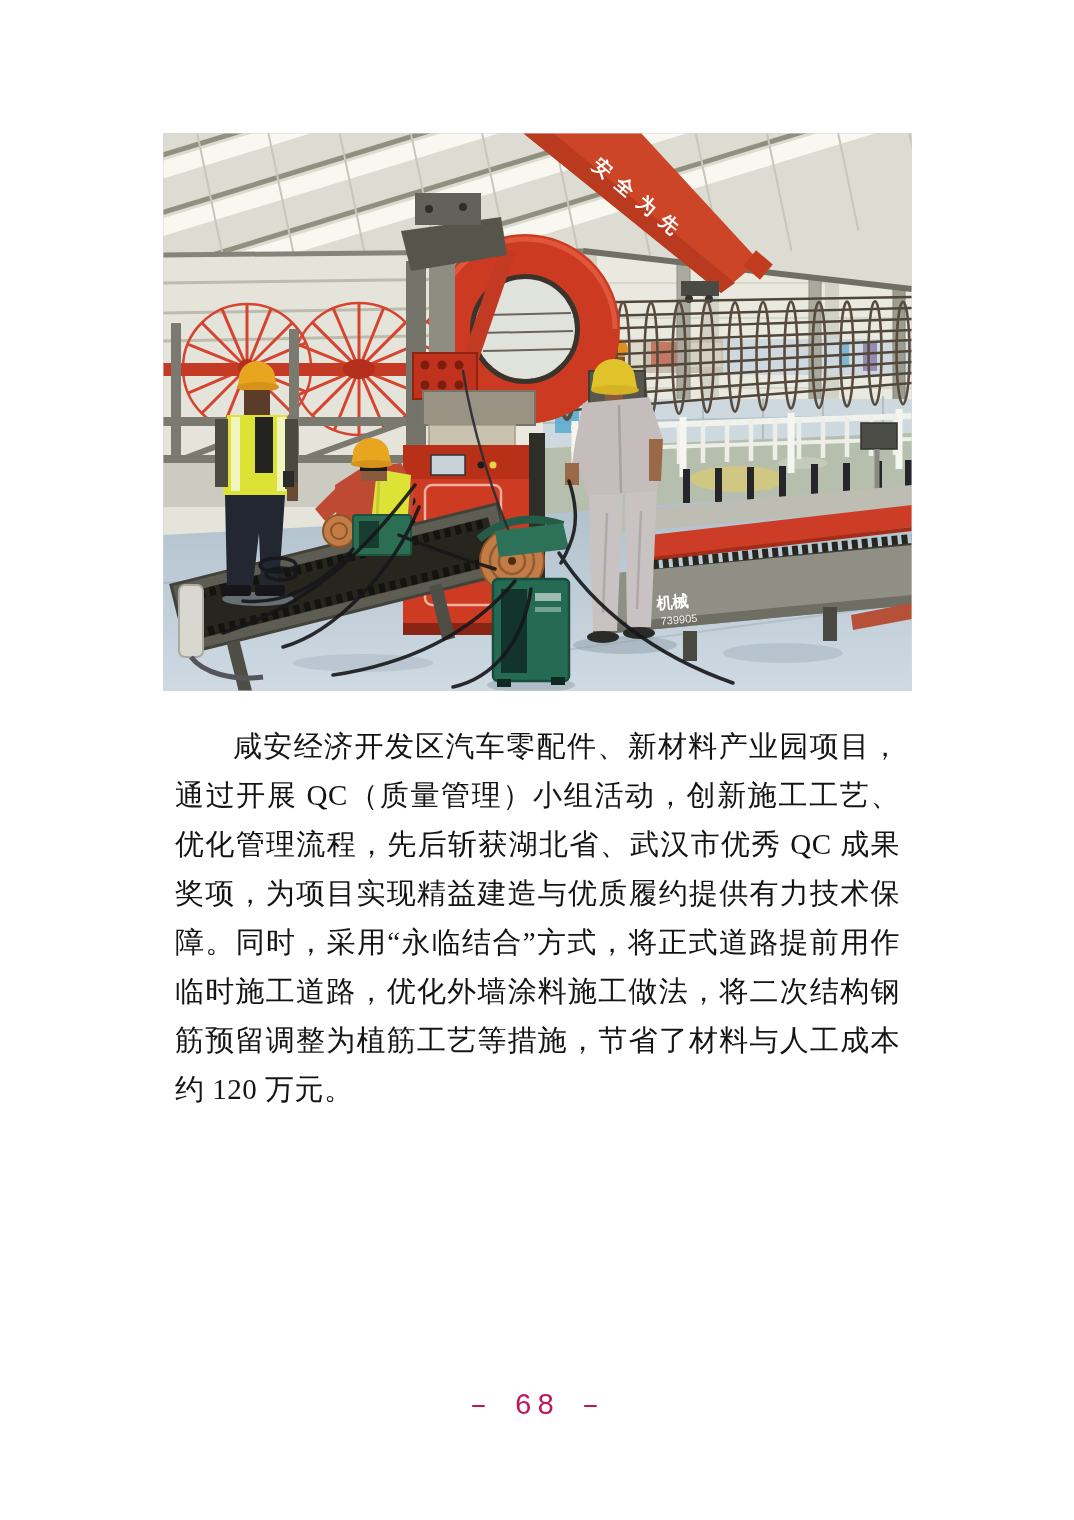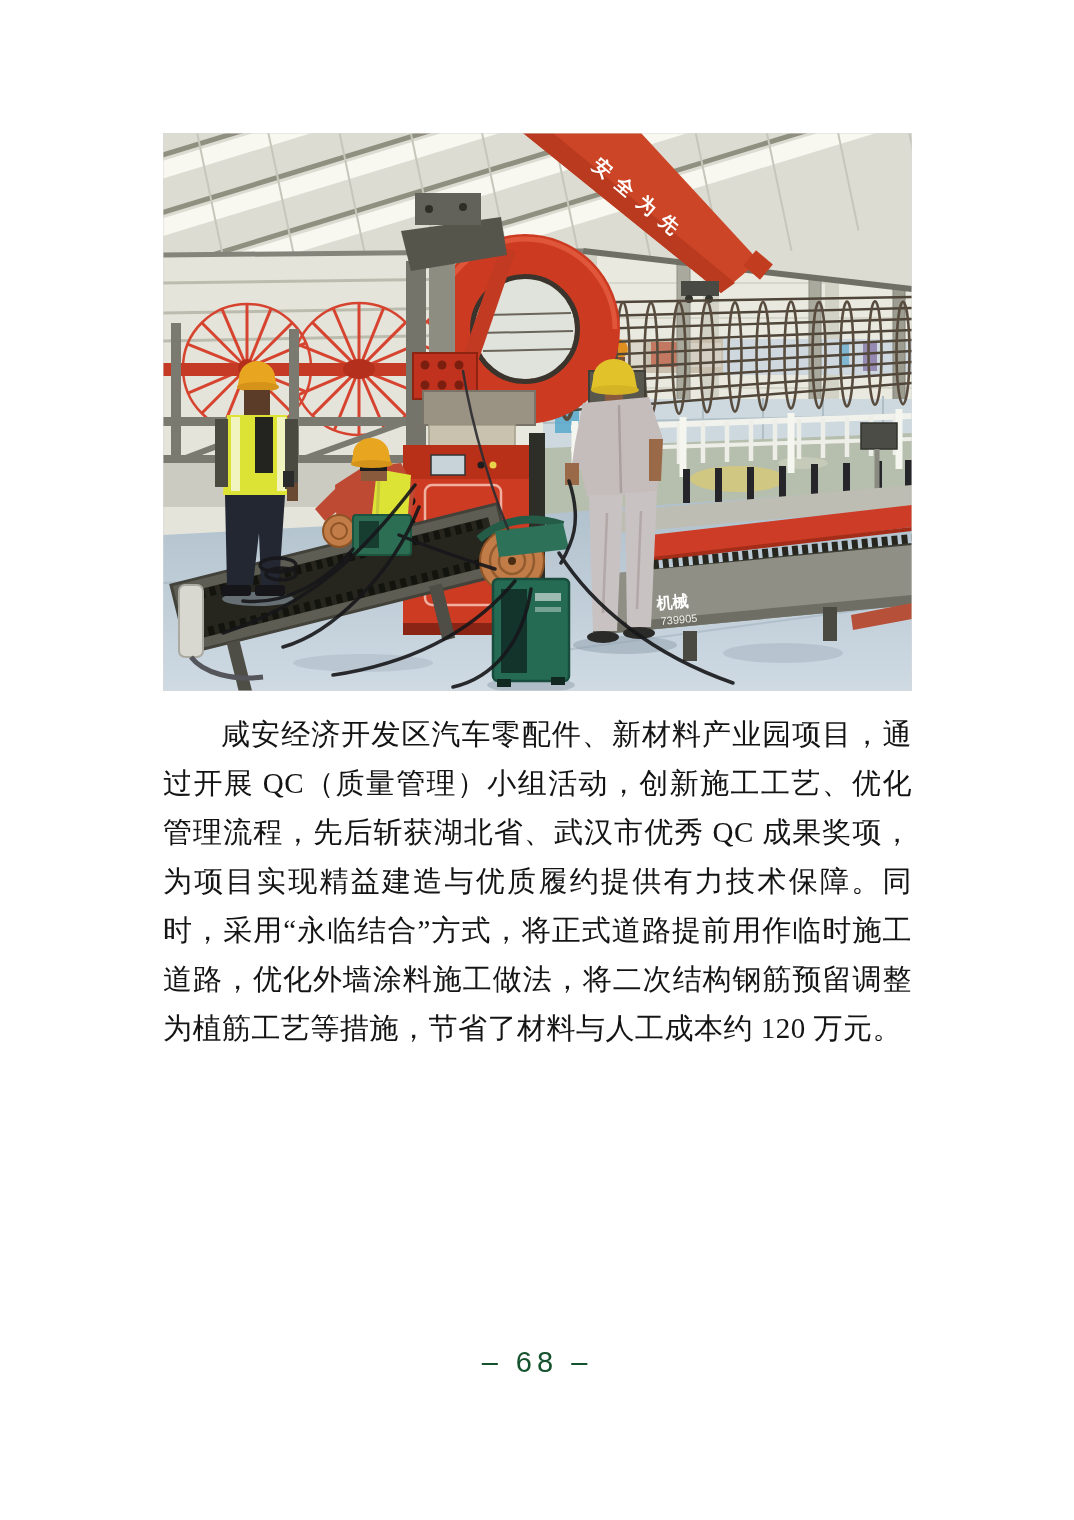--- a/index.html
+++ b/index.html
@@ -9,28 +9,28 @@
     font-family:"Liberation Serif","DejaVu Serif",serif;
   }
   .photo{
     position:absolute;left:163px;top:133px;width:749px;height:558px;margin:0;
   }
   .photo svg{display:block;width:100%;height:100%;}
   .body-text{
     position:absolute;left:159px;top:706px;width:757px;
   }
   .body-text p{
-    margin:4px;font-size:29px;line-height:49px;color:#141414;
+    margin:16px;font-size:29px;line-height:49px;color:#141414;
     text-align:justify;text-indent:2em;letter-spacing:0.5px;
     font-family:"Liberation Serif","DejaVu Serif",serif;
   }
   .footer{
-    position:absolute;top:1346px;left:0;width:100%;text-align:center;
-    font-size:29px;color:#14532d;letter-spacing:5px;
-    font-family:Liberation Sans, sans-serif;
+    position:absolute;top:1390px;left:0;width:100%;text-align:center;
+    font-size:29px;color:#be185d;letter-spacing:5px;
+    font-family:Liberation Mono, monospace;
   }
   .svg-cn{font-family:"Liberation Sans","DejaVu Sans",sans-serif;}
 </style>
 </head>
 <body>
 
 <div class="page">
 
   <figure class="photo">
     <svg viewBox="0 0 749 558" preserveAspectRatio="none">

